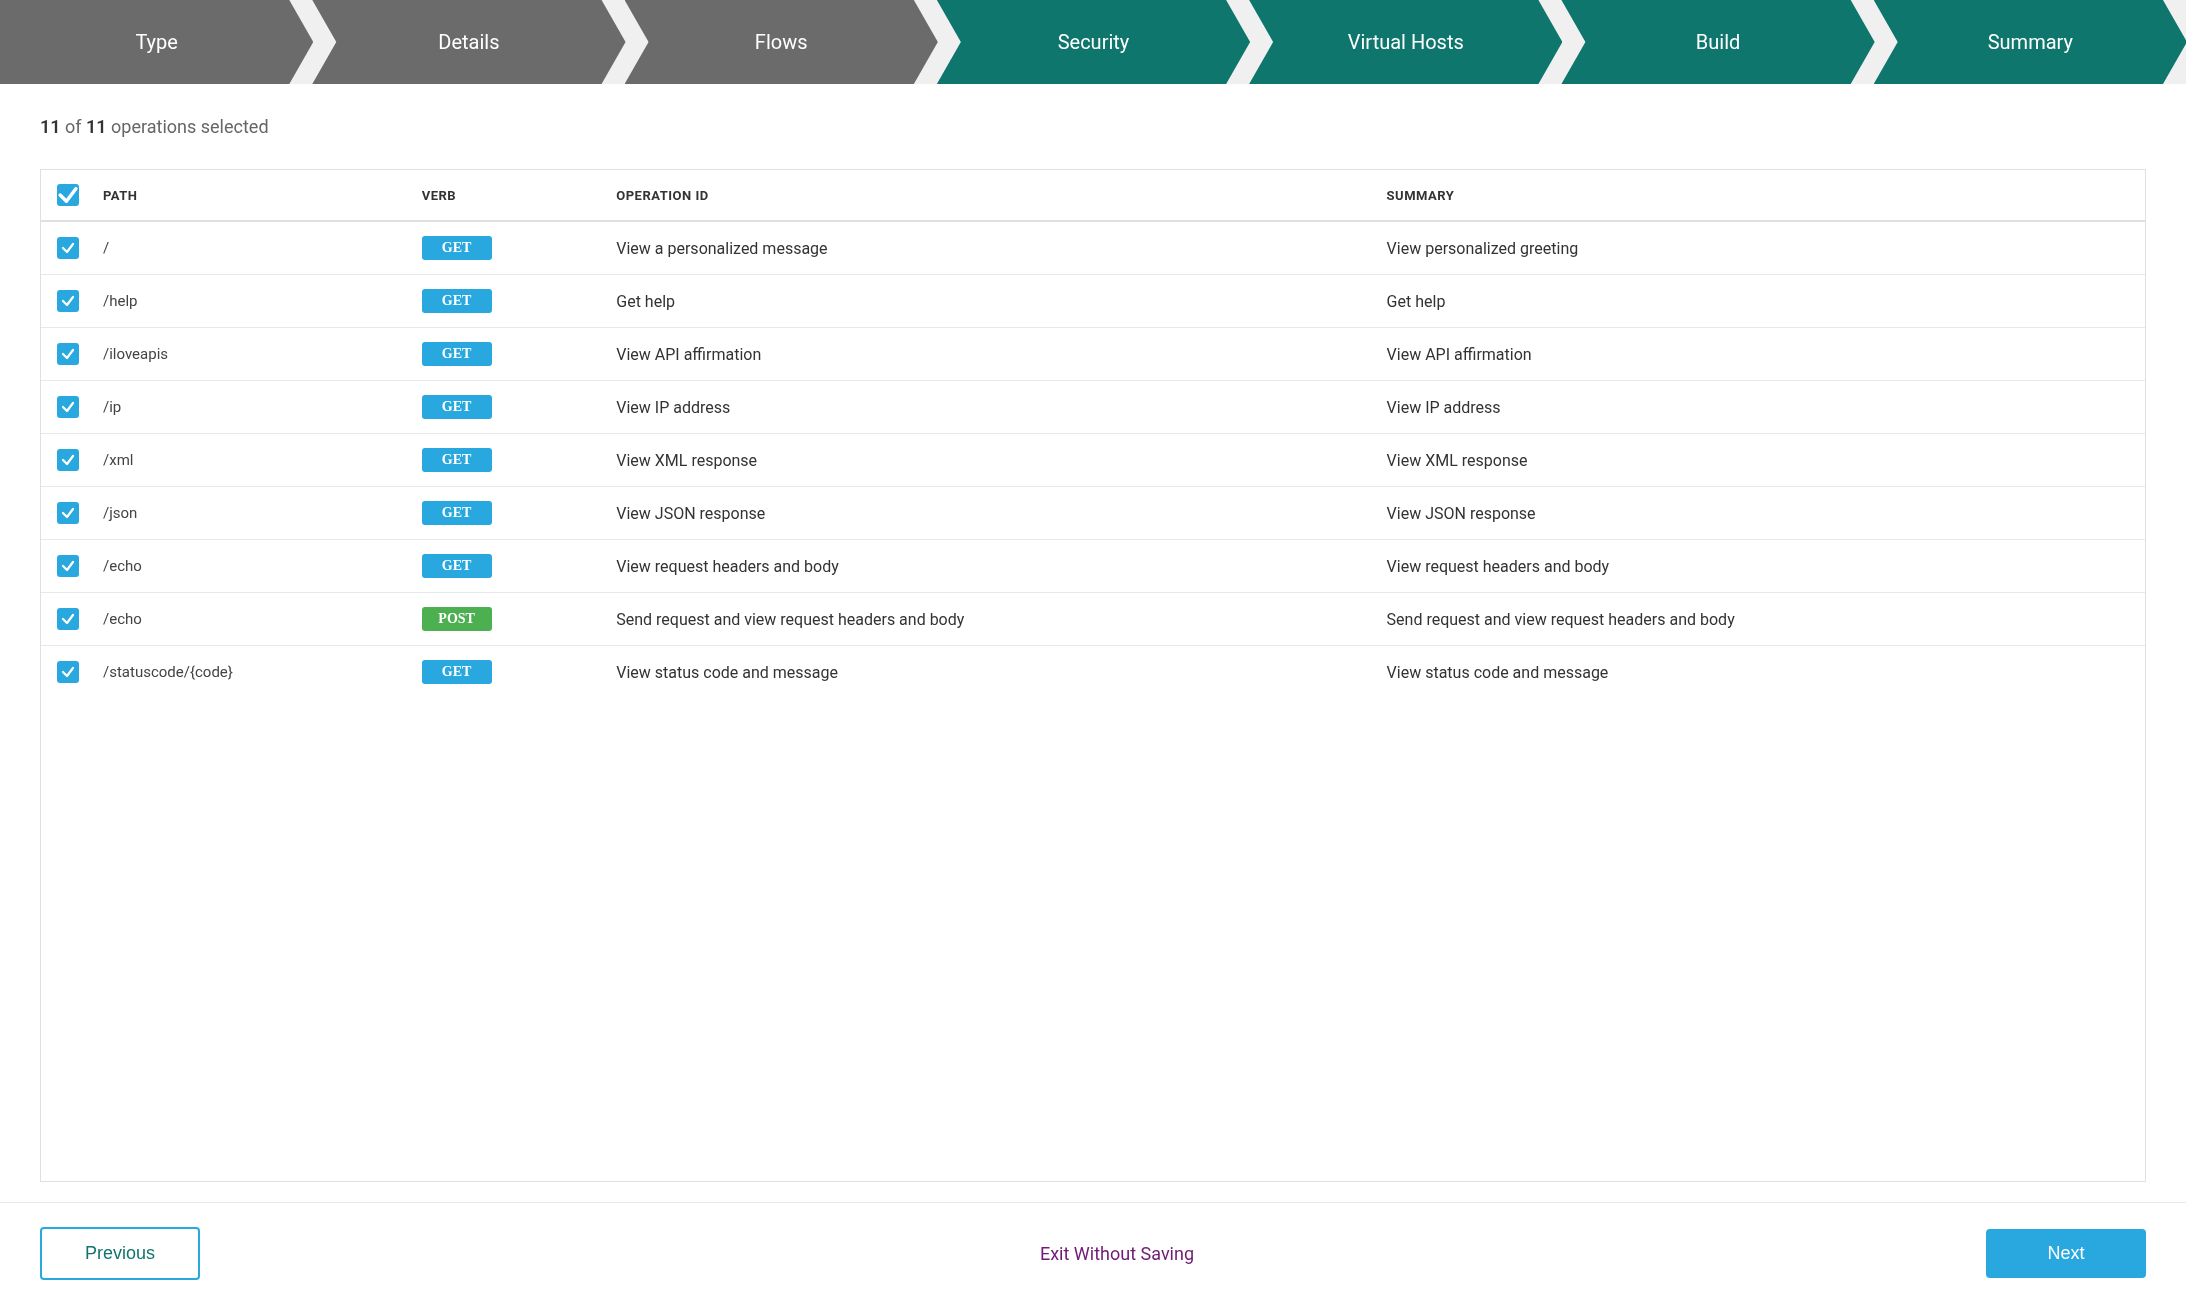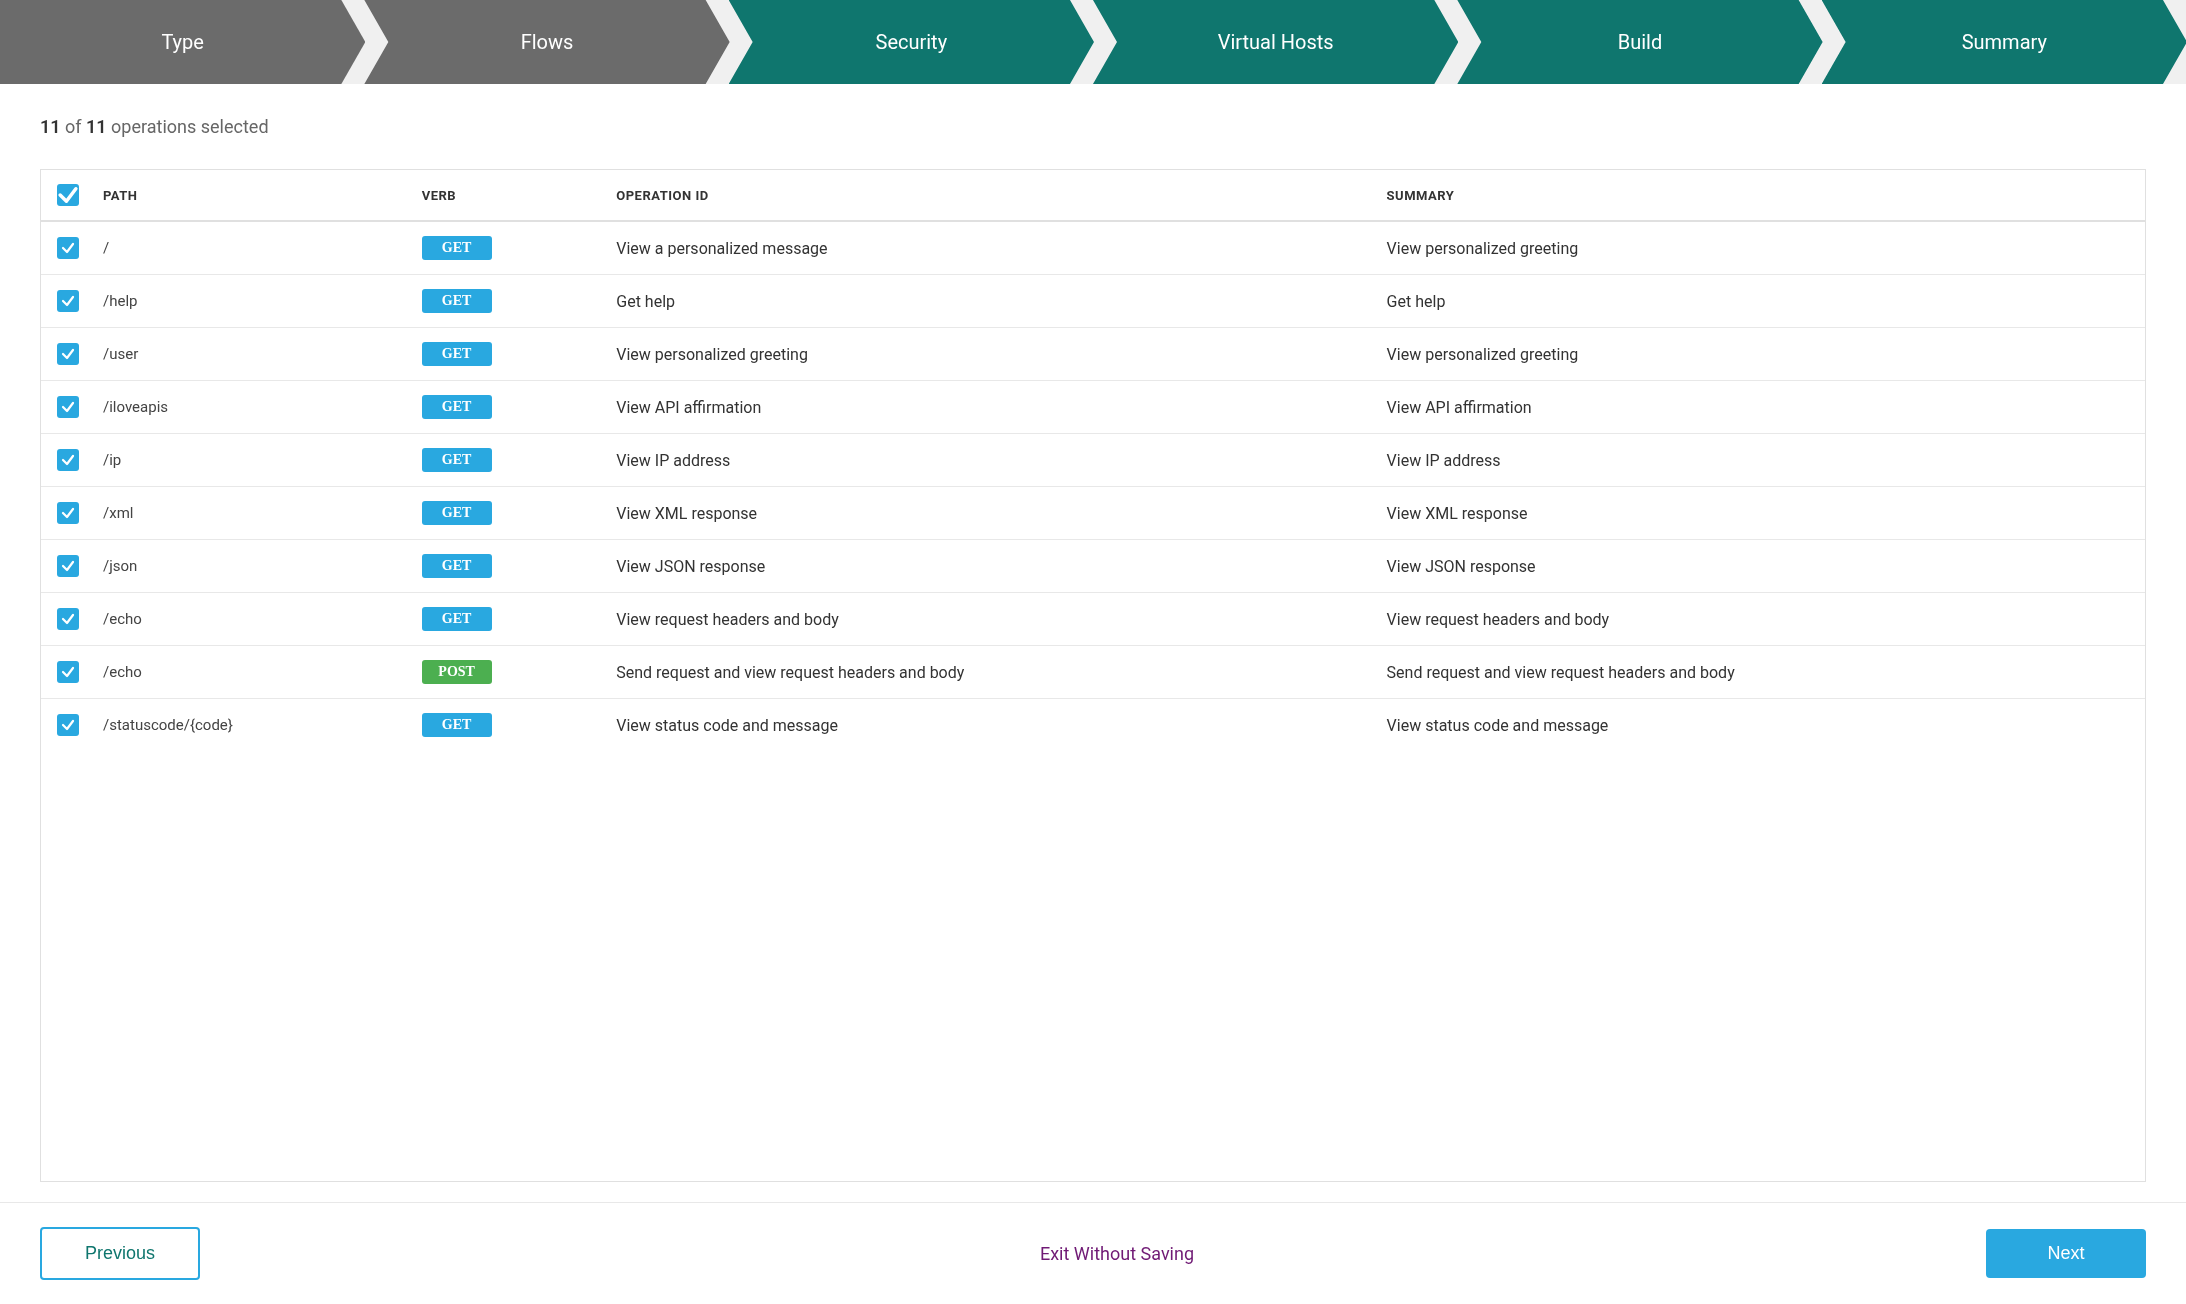--- a/index.html
+++ b/index.html
@@ -245,20 +245,21 @@
     .table-container::-webkit-scrollbar-thumb {
       background: #ccc;
       border-radius: 4px;
     }
   </style>
 </head>
 <body>
 
 <nav class="wizard-steps">
 <div class="step active">Type</div>
+    <div class="step active">Details</div>
     <div class="step active">Flows</div>
     <div class="step inactive">Security</div>
     <div class="step inactive">Virtual Hosts</div>
     <div class="step inactive">Build</div>
     <div class="step inactive">Summary</div>
   </nav>
 
 <main class="main-content">
   <div class="page-header">
     <div class="operations-count">
@@ -314,33 +315,20 @@
             <td class="summary-col">Get help</td>
           </tr>
           <tr>
             <td>
               <div class="checkbox">
                 <svg viewBox="0 0 14 14" fill="none" xmlns="http://www.w3.org/2000/svg">
                   <polyline points="2,7 6,11 12,3" stroke="white" stroke-width="2.2" stroke-linecap="round" stroke-linejoin="round"></polyline>
                 </svg>
               </div>
             </td>
-            <td class="path-col">/user</td>
-            <td><span class="verb-badge verb-get">GET</span></td>
-            <td class="operation-col">View personalized greeting</td>
-            <td class="summary-col">View personalized greeting</td>
-          </tr>
-          <tr>
-            <td>
-              <div class="checkbox">
-                <svg viewBox="0 0 14 14" fill="none" xmlns="http://www.w3.org/2000/svg">
-                  <polyline points="2,7 6,11 12,3" stroke="white" stroke-width="2.2" stroke-linecap="round" stroke-linejoin="round"></polyline>
-                </svg>
-              </div>
-            </td>
             <td class="path-col">/iloveapis</td>
             <td><span class="verb-badge verb-get">GET</span></td>
             <td class="operation-col">View API affirmation</td>
             <td class="summary-col">View API affirmation</td>
           </tr>
           <tr>
             <td>
               <div class="checkbox">
                 <svg viewBox="0 0 14 14" fill="none" xmlns="http://www.w3.org/2000/svg">
                   <polyline points="2,7 6,11 12,3" stroke="white" stroke-width="2.2" stroke-linecap="round" stroke-linejoin="round"></polyline>

